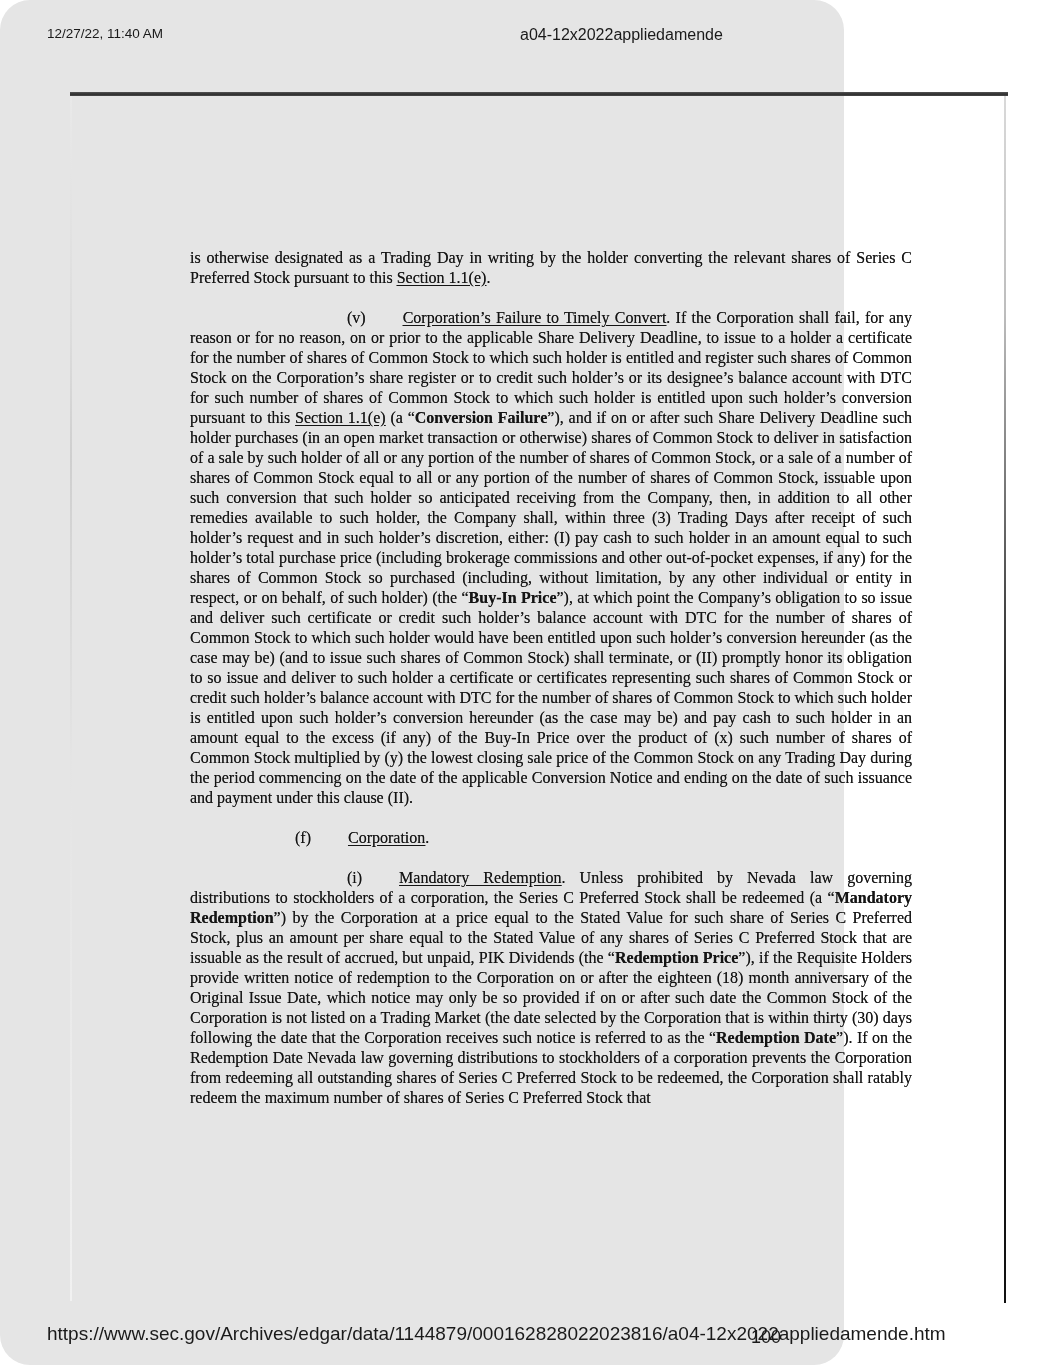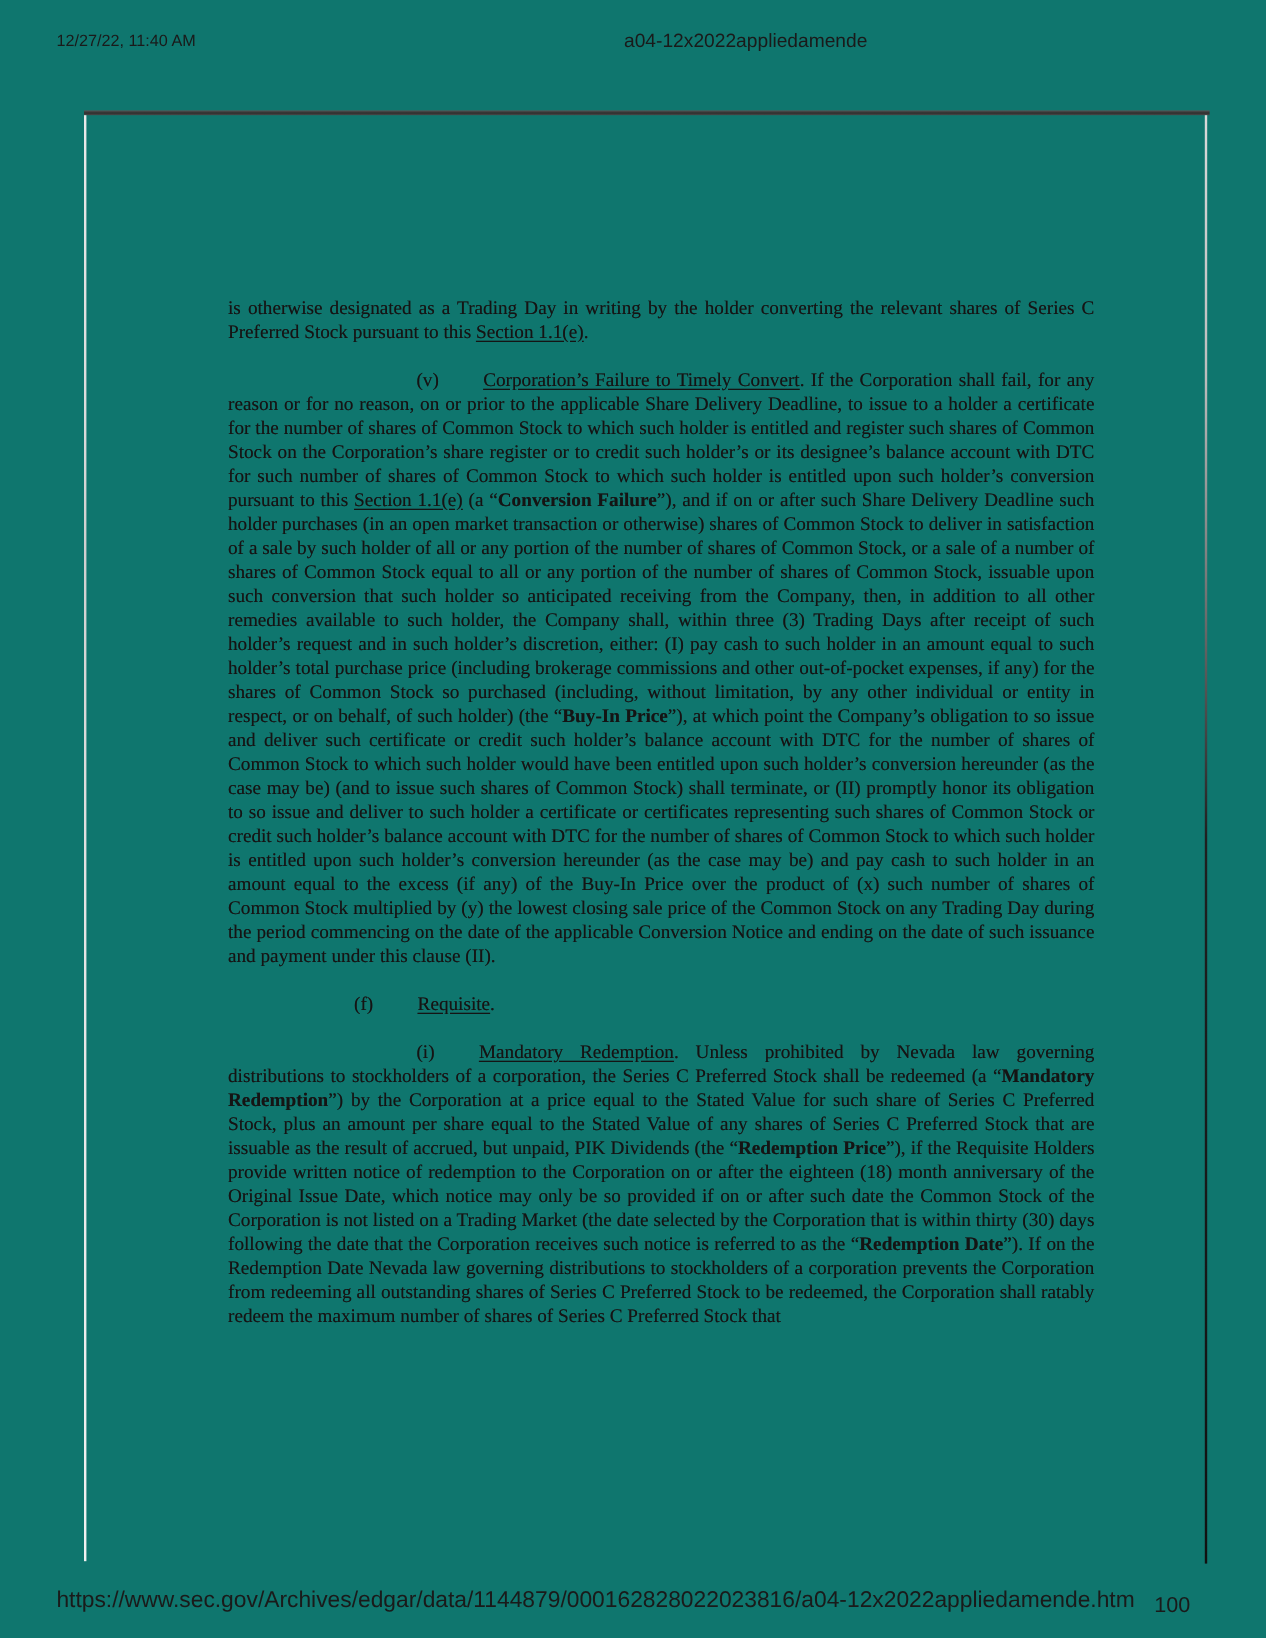--- a/index.html
+++ b/index.html
@@ -5,23 +5,24 @@
   html, body {
     margin: 0;
     padding: 0;
     width: 1055px;
     height: 1365px;
     background: #ffffff;
     overflow: hidden;
   }
   .sheet {
     position: relative;
-    width: 1055px;
+    width: 844px;
     height: 1365px;
-    background: #0f766e;
+    background: #e5e5e5;
+    border-radius: 30px;
   }
   
   .hdr-left, .hdr-center, .ftr-url, .ftr-page {
     position: absolute;
     font-family: "Liberation Sans", "DejaVu Sans", sans-serif;
     color: #1a1a1a;
     white-space: nowrap;
   }
   .hdr-left  { left: 47px;  top: 26px; font-size: 13.5px; }
   .hdr-center{ left: 520px; top: 26px; font-size: 16px; }
@@ -81,21 +82,21 @@
 
   <div class="page-border-top"></div>
   <div class="page-border-left"></div>
   <div class="page-border-right"></div>
 
   <div class="doc">
     <p class="para p-cont"><span>is otherwise designated as a Trading Day in writing by the holder converting the relevant shares of Series C Preferred Stock pursuant to this </span><span class="seg-u">Section 1.1(e)</span><span>.</span></p>
 
     <p class="para p-v"><span>(v)</span><span class="seg-tab"></span><span class="seg-u">Corporation’s Failure to Timely Convert</span><span>. If the Corporation shall fail, for any reason or for no reason, on or prior to the applicable Share Delivery Deadline, to issue to a holder a certificate for the number of shares of Common Stock to which such holder is entitled and register such shares of Common Stock on the Corporation’s share register or to credit such holder’s or its designee’s balance account with DTC for such number of shares of Common Stock to which such holder is entitled upon such holder’s conversion pursuant to this </span><span class="seg-u">Section 1.1(e)</span><span> (a “</span><span class="seg-bi">Conversion Failure</span><span>”), and if on or after such Share Delivery Deadline such holder purchases (in an open market transaction or otherwise) shares of Common Stock to deliver in satisfaction of a sale by such holder of all or any portion of the number of shares of Common Stock, or a sale of a number of shares of Common Stock equal to all or any portion of the number of shares of Common Stock, issuable upon such conversion that such holder so anticipated receiving from the Company, then, in addition to all other remedies available to such holder, the Company shall, within three (3) Trading Days after receipt of such holder’s request and in such holder’s discretion, either: (I) pay cash to such holder in an amount equal to such holder’s total purchase price (including brokerage commissions and other out-of-pocket expenses, if any) for the shares of Common Stock so purchased (including, without limitation, by any other individual or entity in respect, or on behalf, of such holder) (the “</span><span class="seg-bi">Buy-In Price</span><span>”), at which point the Company’s obligation to so issue and deliver such certificate or credit such holder’s balance account with DTC for the number of shares of Common Stock to which such holder would have been entitled upon such holder’s conversion hereunder (as the case may be) (and to issue such shares of Common Stock) shall terminate, or (II) promptly honor its obligation to so issue and deliver to such holder a certificate or certificates representing such shares of Common Stock or credit such holder’s balance account with DTC for the number of shares of Common Stock to which such holder is entitled upon such holder’s conversion hereunder (as the case may be) and pay cash to such holder in an amount equal to the excess (if any) of the Buy-In Price over the product of (x) such number of shares of Common Stock multiplied by (y) the lowest closing sale price of the Common Stock on any Trading Day during the period commencing on the date of the applicable Conversion Notice and ending on the date of such issuance and payment under this clause (II).</span></p>
 
-    <p class="para p-f"><span>(f)</span><span class="seg-tab"></span><span class="seg-u">Requisite</span><span>.</span></p>
+    <p class="para p-f"><span>(f)</span><span class="seg-tab"></span><span class="seg-u">Corporation</span><span>.</span></p>
 
     <p class="para p-i"><span>(i)</span><span class="seg-tab"></span><span class="seg-u">Mandatory Redemption</span><span>. Unless prohibited by Nevada law governing distributions to stockholders of a corporation, the Series C Preferred Stock shall be redeemed (a “</span><span class="seg-bi">Mandatory Redemption</span><span>”) by the Corporation at a price equal to the Stated Value for such share of Series C Preferred Stock, plus an amount per share equal to the Stated Value of any shares of Series C Preferred Stock that are issuable as the result of accrued, but unpaid, PIK Dividends (the “</span><span class="seg-bi">Redemption Price</span><span>”), if the Requisite Holders provide written notice of redemption to the Corporation on or after the eighteen (18) month anniversary of the Original Issue Date, which notice may only be so provided if on or after such date the Common Stock of the Corporation is not listed on a Trading Market (the date selected by the Corporation that is within thirty (30) days following the date that the Corporation receives such notice is referred to as the “</span><span class="seg-bi">Redemption Date</span><span>”). If on the Redemption Date Nevada law governing distributions to stockholders of a corporation prevents the Corporation from redeeming all outstanding shares of Series C Preferred Stock to be redeemed, the Corporation shall ratably redeem the maximum number of shares of Series C Preferred Stock that</span></p>
   </div>
 
   <div class="ftr-url">https://www.sec.gov/Archives/edgar/data/1144879/000162828022023816/a04-12x2022appliedamende.htm</div>
 
   <div class="ftr-page">100</div>
 
 </div>
 

